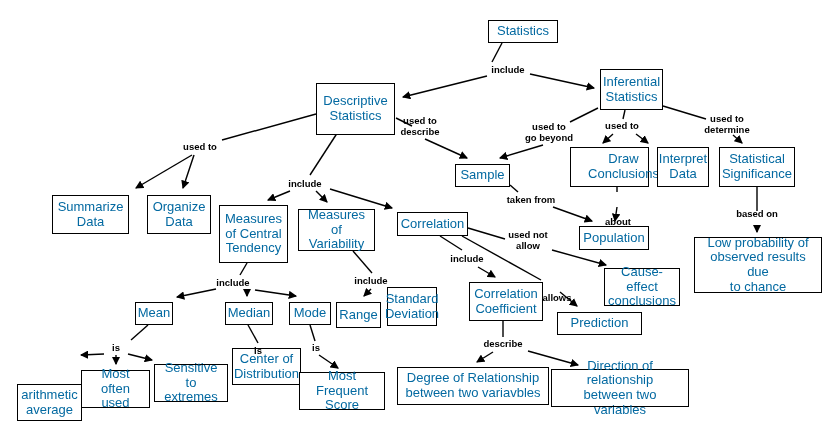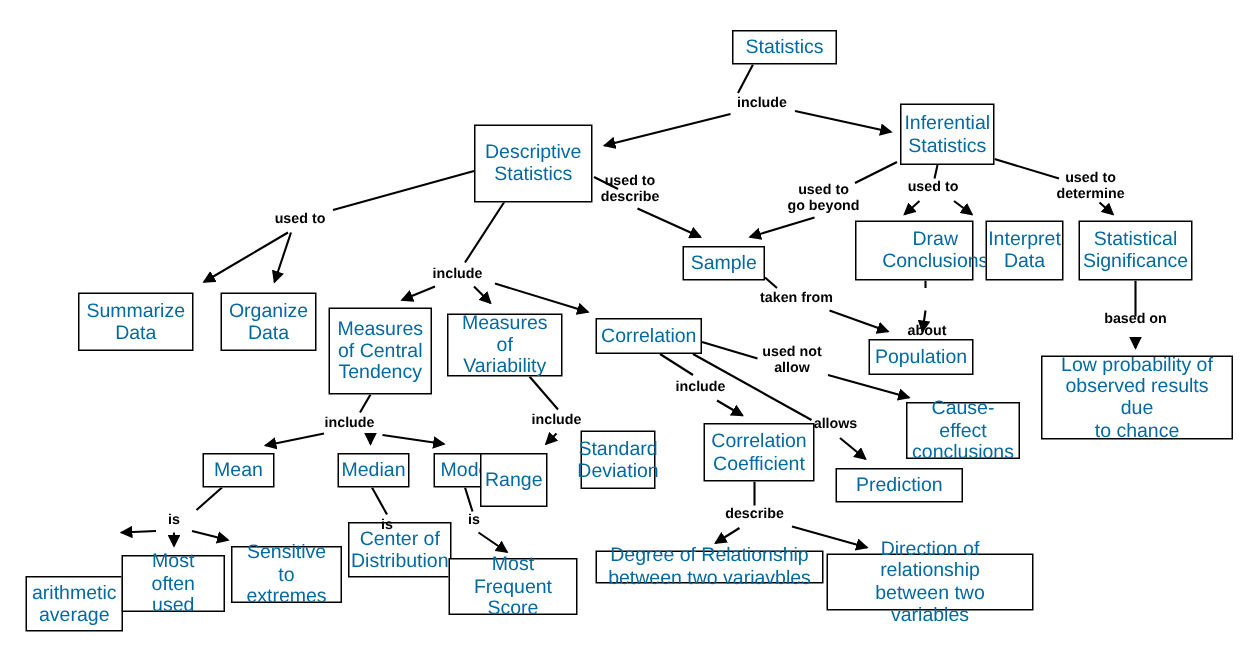--- a/index.html
+++ b/index.html
@@ -145,56 +145,56 @@
       <div class="node" style="left: 694px; top: 237px; width: 128px; height: 56px; border-color: rgb(0, 0, 0);">Low probability of
 observed results due
 to chance</div>
       <div class="node" style="left: 604px; top: 268px; width: 76px; height: 38px; border-color: rgb(0, 0, 0);">Cause-effect
 conclusions</div>
       <div class="node" style="left: 557px; top: 312px; width: 85px; height: 23px; border-color: rgb(0, 0, 0);">Prediction</div>
       <div class="node" style="left: 469px; top: 282px; width: 74px; height: 39px; border-color: rgb(0, 0, 0);">Correlation
 Coefficient</div>
       <div class="node" style="left: 387px; top: 287px; width: 50px; height: 39px; border-color: rgb(0, 0, 0);">Standard
 Deviation</div>
-      <div class="node" style="left: 135px; top: 302px; width: 48px; height: 23px; border-color: rgb(0, 0, 0);">Mean</div>
+      <div class="node" style="left: 135px; top: 302px; width: 38px; height: 23px; border-color: rgb(0, 0, 0);">Mean</div>
       <div class="node" style="left: 225px; top: 302px; width: 48px; height: 23px; border-color: rgb(0, 0, 0);">Median</div>
       <div class="node" style="left: 289px; top: 302px; width: 42px; height: 23px; border-color: rgb(0, 0, 0);">Mode</div>
-      <div class="node" style="left: 320px; top: 302px; width: 45px; height: 36px; border-color: rgb(0, 0, 0);">Range</div>
+      <div class="node" style="left: 336px; top: 302px; width: 45px; height: 26px; border-color: rgb(0, 0, 0);">Range</div>
       <div class="node" style="left: 17px; top: 360px; width: 65px; height: 37px; border-color: rgb(0, 0, 0); margin-top: 24px;">arithmetic
 average</div>
       <div class="node" style="left: 81px; top: 370px; width: 69px; height: 38px; border-color: rgb(0, 0, 0);">Most often
 used</div>
       <div class="node" style="left: 154px; top: 364px; width: 74px; height: 38px; border-color: rgb(0, 0, 0);">Sensitive
 to extremes</div>
       <div class="node" style="left: 232px; top: 348px; width: 69px; height: 37px; border-color: rgb(0, 0, 0);">Center of
 Distribution</div>
       <div class="node" style="left: 299px; top: 372px; width: 86px; height: 38px; border-color: rgb(0, 0, 0);">Most Frequent
 Score</div>
-      <div class="node" style="left: 397px; top: 367px; width: 152px; height: 22px; border-color: rgb(0, 0, 0);">Degree of Relationship
+      <div class="node" style="left: 397px; top: 367px; width: 152px; height: 38px; border-color: rgb(0, 0, 0);">Degree of Relationship
 between two variavbles</div>
       <div class="node" style="left: 551px; top: 369px; width: 138px; height: 38px; border-color: rgb(0, 0, 0);">Direction of relationship
 between two variables</div>
     </div>
   <div id="edge-labels">
       <div class="elabel" style="left: 508px; top: 70px;">include</div>
       <div class="elabel" style="left: 200px; top: 147px;">used to</div>
       <div class="elabel" style="left: 420px; top: 127px;">used to
 describe</div>
       <div class="elabel" style="left: 305px; top: 184px;">include</div>
       <div class="elabel" style="left: 549px; top: 133px;">used to
 go beyond</div>
       <div class="elabel" style="left: 622px; top: 126px;">used to</div>
       <div class="elabel" style="left: 727px; top: 125px;">used to
 determine</div>
       <div class="elabel" style="left: 531px; top: 200px;">taken from</div>
       <div class="elabel" style="left: 618px; top: 199px; margin-top: 23px;">about</div>
       <div class="elabel" style="left: 757px; top: 214px;">based on</div>
       <div class="elabel" style="left: 528px; top: 241px;">used not
 allow</div>
-      <div class="elabel" style="left: 557px; top: 284px;">allows</div>
+      <div class="elabel" style="left: 557px; top: 298px;">allows</div>
       <div class="elabel" style="left: 467px; top: 259px;">include</div>
       <div class="elabel" style="left: 233px; top: 283px;">include</div>
       <div class="elabel" style="left: 371px; top: 281px;">include</div>
       <div class="elabel" style="left: 116px; top: 348px;">is</div>
       <div class="elabel" style="left: 258px; top: 351px;">is</div>
       <div class="elabel" style="left: 316px; top: 348px;">is</div>
       <div class="elabel" style="left: 503px; top: 344px;">describe</div>
     </div>
 
 </div>

